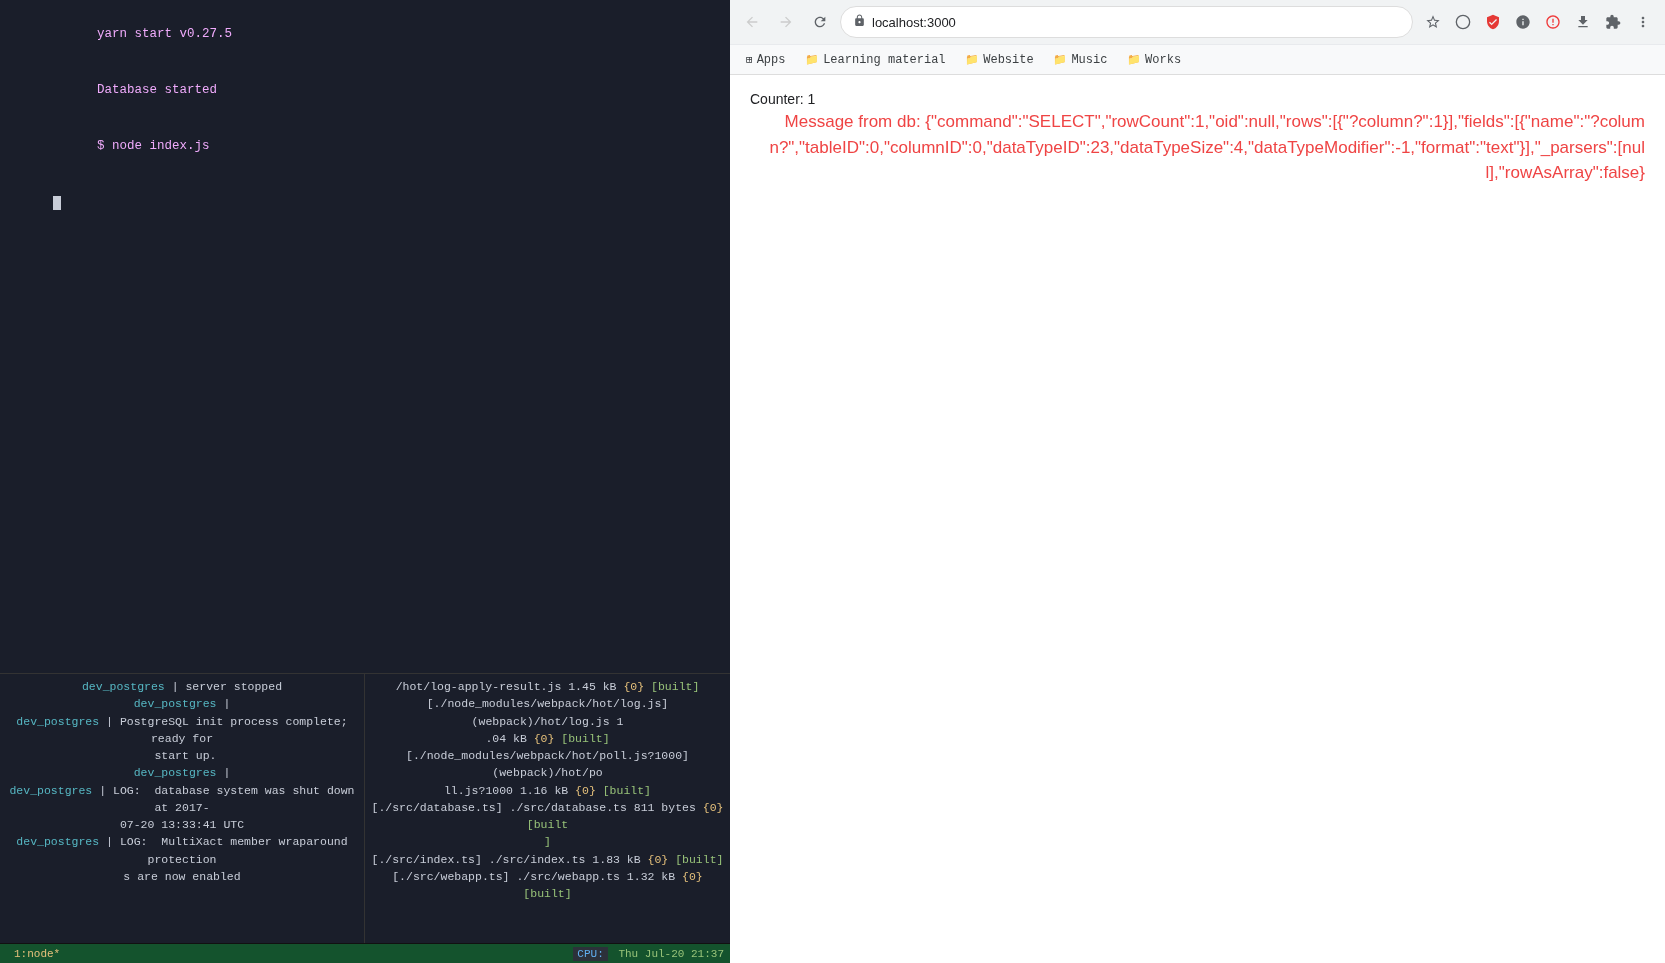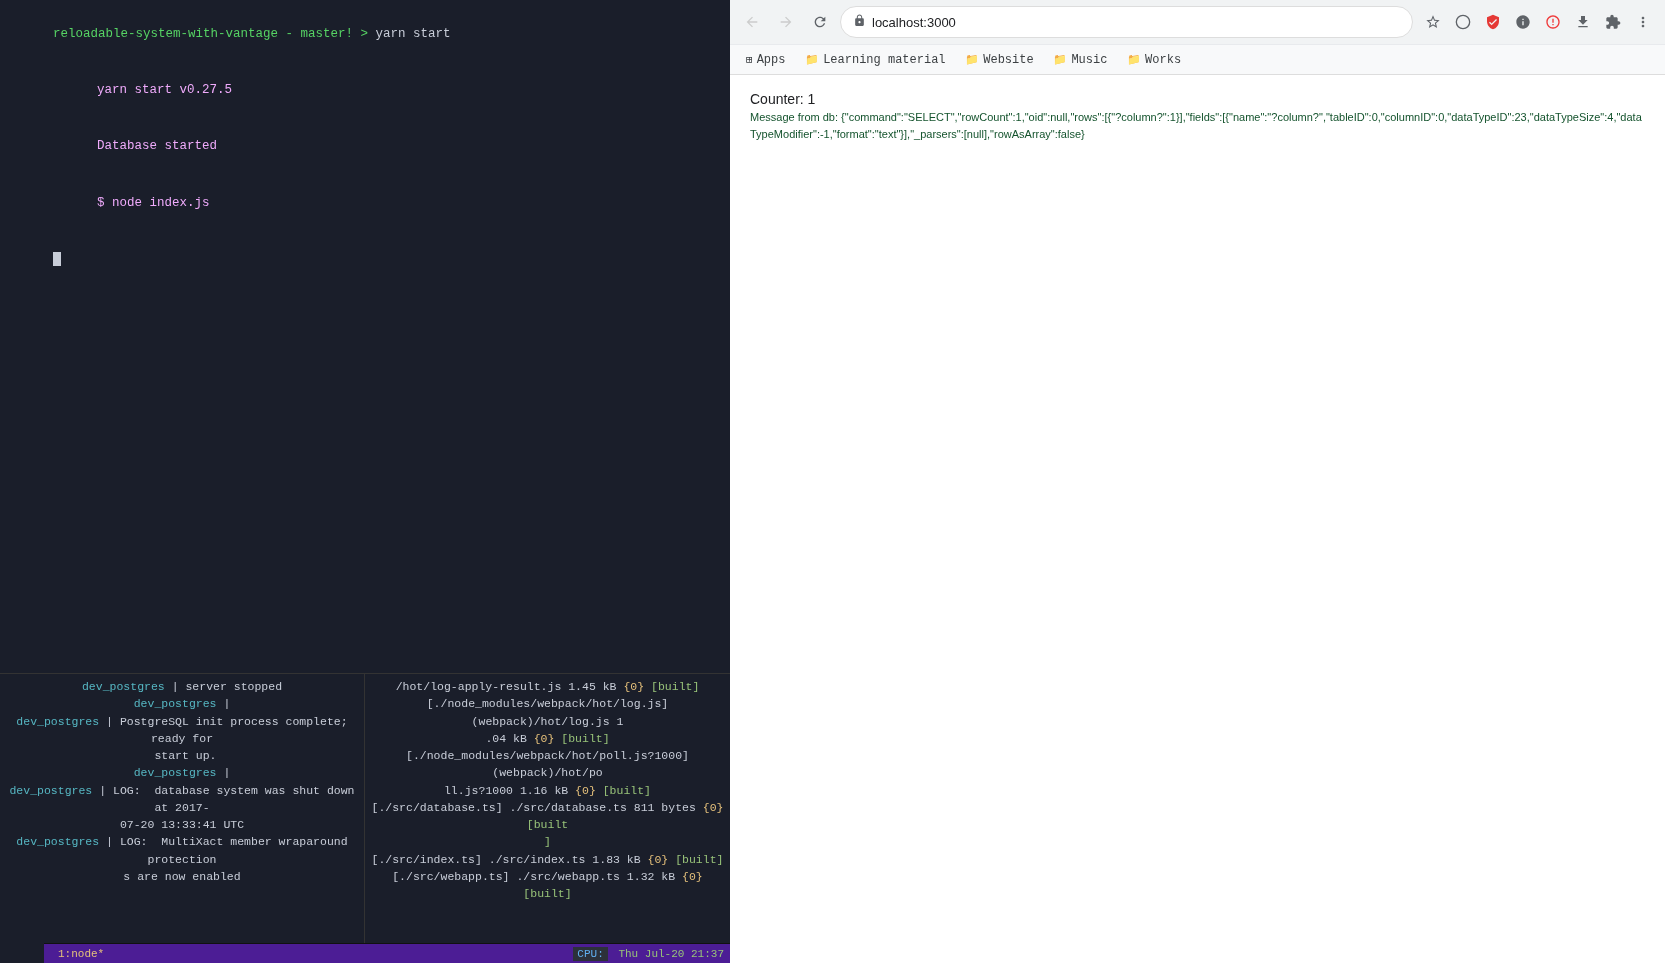--- a/index.html
+++ b/index.html
@@ -185,52 +185,49 @@
       overflow-y: auto;
     }
 
     #counter-line {
       font-size: 14px;
       color: #202124;
       margin-bottom: 2px;
     }
 
     #message-line {
-      font-size: 11px;
-      color: #14532d;
+      font-size: 17px;
+      color: #ef4444;
       line-height: 1.5;
       word-break: break-all;
+      text-align: right;
     }
 
     
     #vim-status {
       height: 20px;
-      background: #4c1d95;
+      background: #14532d;
       display: flex;
       align-items: center;
       padding: 0 6px;
       font-size: 11px;
       color: #abb2bf;
       border-top: 1px solid #111;
-      margin-left: 44px;
     }
     .vim-mode { color: #e06c75; font-weight: bold; margin-right: 8px; }
     .vim-file { color: #e5c07b; }
     .vim-right { margin-left: auto; text-align: right; }
     .cpu-badge { background: #2c313a; color: #61afef; padding: 1px 4px; margin-right: 4px; }
     .date-badge { color: #98c379; }
   </style>
 </head>
 <body>
 
 <div id="terminal-pane">
   <div id="terminal-top">
-    <div class="line">
-      <span class="term-prompt">reloadable-system-with-vantage - master! &gt; </span><span class="term-cmd">yarn start</span>
-    </div>
     <div class="line">
       <span class="term-output">yarn start v0.27.5</span>
     </div>
     <div class="line">
       <span class="term-output">Database started</span>
     </div>
     <div class="line">
       <span class="term-output">$ node index.js</span>
     </div>
     <div class="line">

